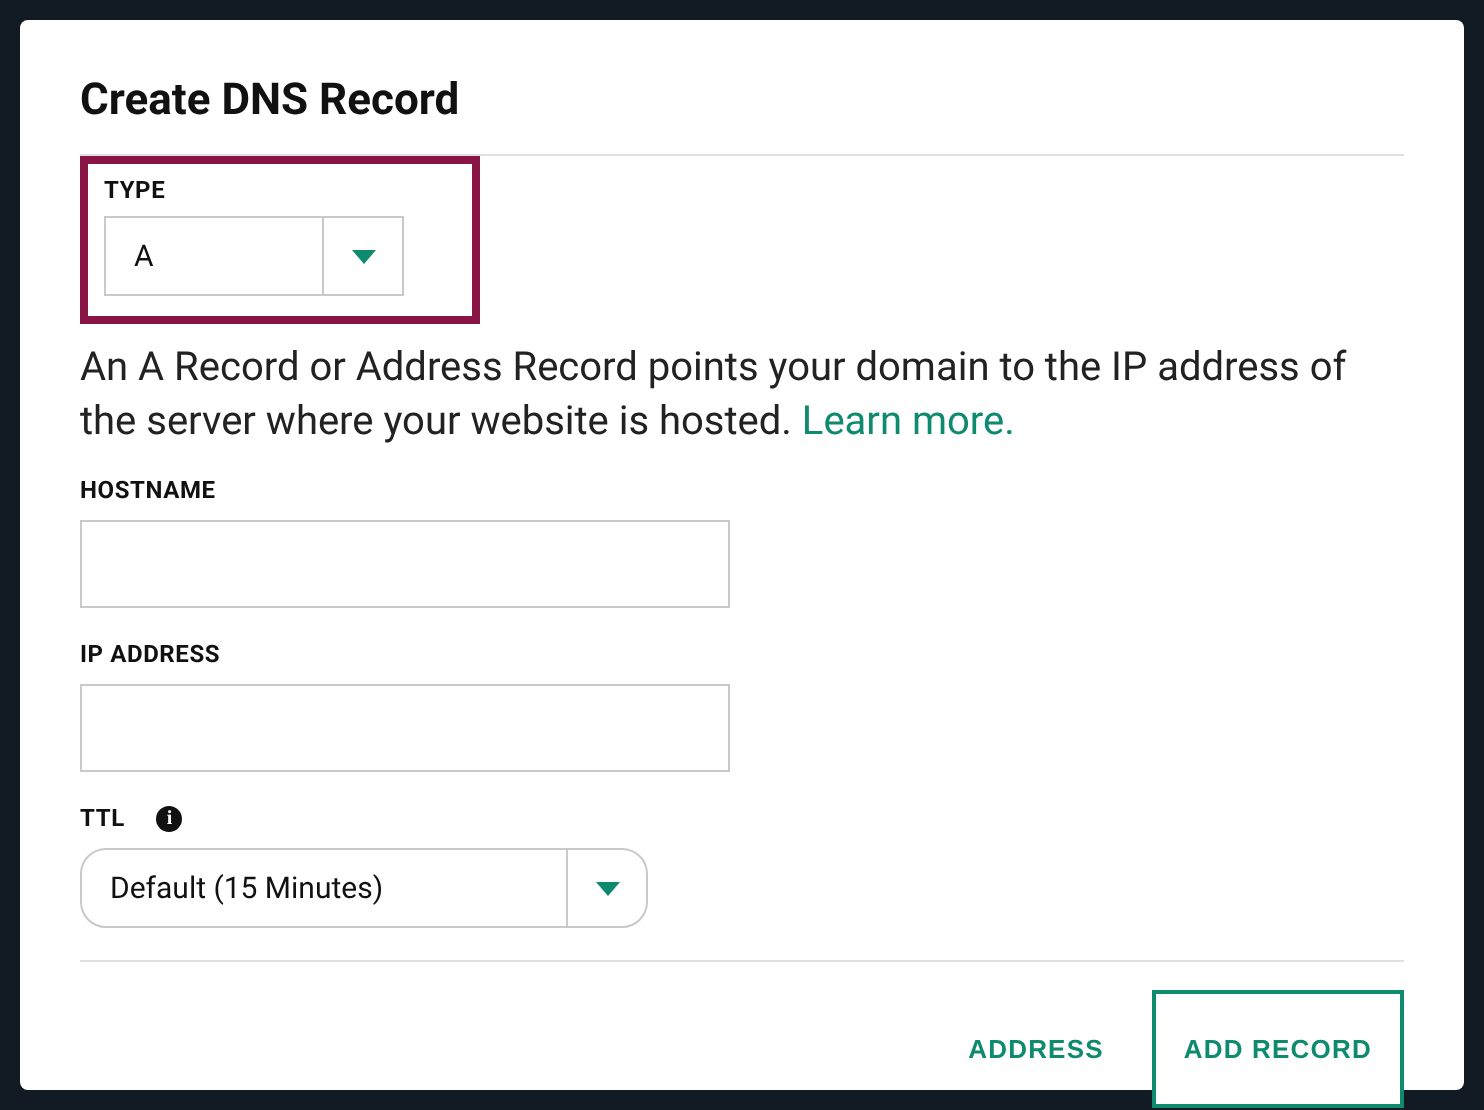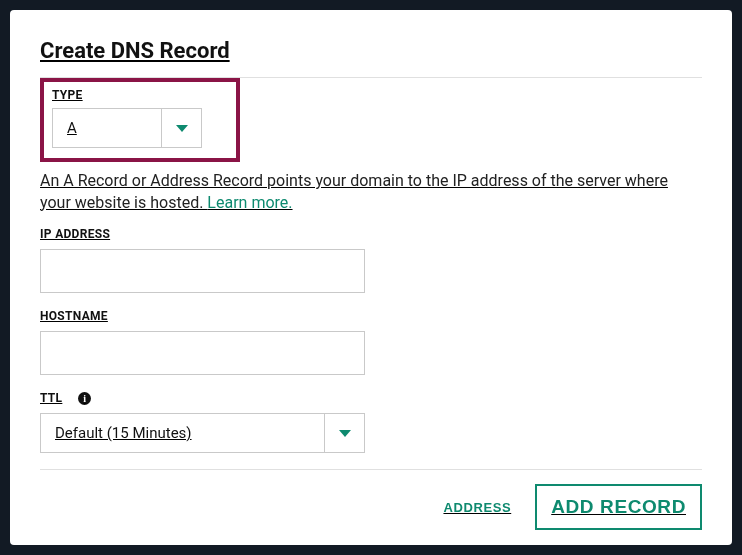--- a/index.html
+++ b/index.html
@@ -12,21 +12,20 @@
   }
   .modal {
     background: #fff;
     width: 100%;
     height: 100%;
     border-radius: 4px;
     padding: 28px 30px 22px 30px;
     position: relative;
     display: flex;
     flex-direction: column;
-    text-decoration: underline;
   }
   .title {
     font-size: 22px;
     font-weight: 700;
     color: #111;
     margin-bottom: 14px;
   }
   .hr {
     border: none;
     border-top: 1px solid #e0e0e0;
@@ -69,21 +68,21 @@
     justify-content: center;
   }
   .caret-icon {
     width: 0; height: 0;
     border-left: 6px solid transparent;
     border-right: 6px solid transparent;
     border-top: 7px solid #0e8a6f;
   }
   .type-select .select-wrapper { width: 150px; }
   .helper-text {
-    font-size: 16px;
+    font-size: 20px;
     color: #222;
     line-height: 1.35;
     margin-top: 4px;
     margin-bottom: 14px;
   }
   .helper-text a {
     color: #0e8a6f;
     text-decoration: none;
   }
   .text-input {
@@ -101,21 +100,21 @@
     border-radius: 50%;
     background: #111;
     color: #fff;
     font-size: 10px;
     font-weight: 700;
     font-style: normal;
     align-items: center;
     justify-content: center;
     font-family: Georgia, serif;
   }
-  .ttl-select .select-wrapper { width: 325px; }
+  .ttl-select .select-wrapper { width: 284px; border-radius: 13px; }
   .footer {
     margin-top: auto;
   }
   .footer-hr {
     border: none;
     border-top: 1px solid #e0e0e0;
     margin-bottom: 14px;
   }
   .footer-actions {
     display: flex;
@@ -131,24 +130,24 @@
     font-size: 13px;
     letter-spacing: 0.6px;
     cursor: pointer;
     padding: 10px 4px;
   }
   .btn-add {
     background: #fff;
     border: 2px solid #0e8a6f;
     color: #0e8a6f;
     font-weight: 700;
-    font-size: 19px;
+    font-size: 13px;
     letter-spacing: 0.6px;
     cursor: pointer;
-    padding: 10px 14px;
+    padding: 20px 14px;
   }
 </style>
 </head>
 <body>
 
 <div class="modal">
   <h1 class="title">Create DNS Record</h1>
   <hr class="hr">
   <div class="spacer-top"></div>
 
@@ -162,26 +161,26 @@
         </div>
       </div>
     </div>
   </div>
 
   <p class="helper-text">
     <span>An A Record or Address Record points your domain to the IP address of the server where your website is hosted. </span><a href="#">Learn more.</a>
   </p>
 
   <div class="field-group">
+    <div class="field-label">HOSTNAME</div>
+    <input type="text" class="text-input" value="" style="">
+  </div>
+
+  <div class="field-group">
     <div class="field-label">IP ADDRESS</div>
-    <input type="text" class="text-input" value="" style="">
-  </div>
-
-  <div class="field-group">
-    <div class="field-label">HOSTNAME</div>
     <input type="text" class="text-input" value="" style="">
   </div>
 
   <div class="field-group">
     <div class="field-label ttl-label">
       <span>TTL</span>
       <span class="info-icon">i</span>
     </div>
     <div class="ttl-select">
       <div class="select-wrapper">

